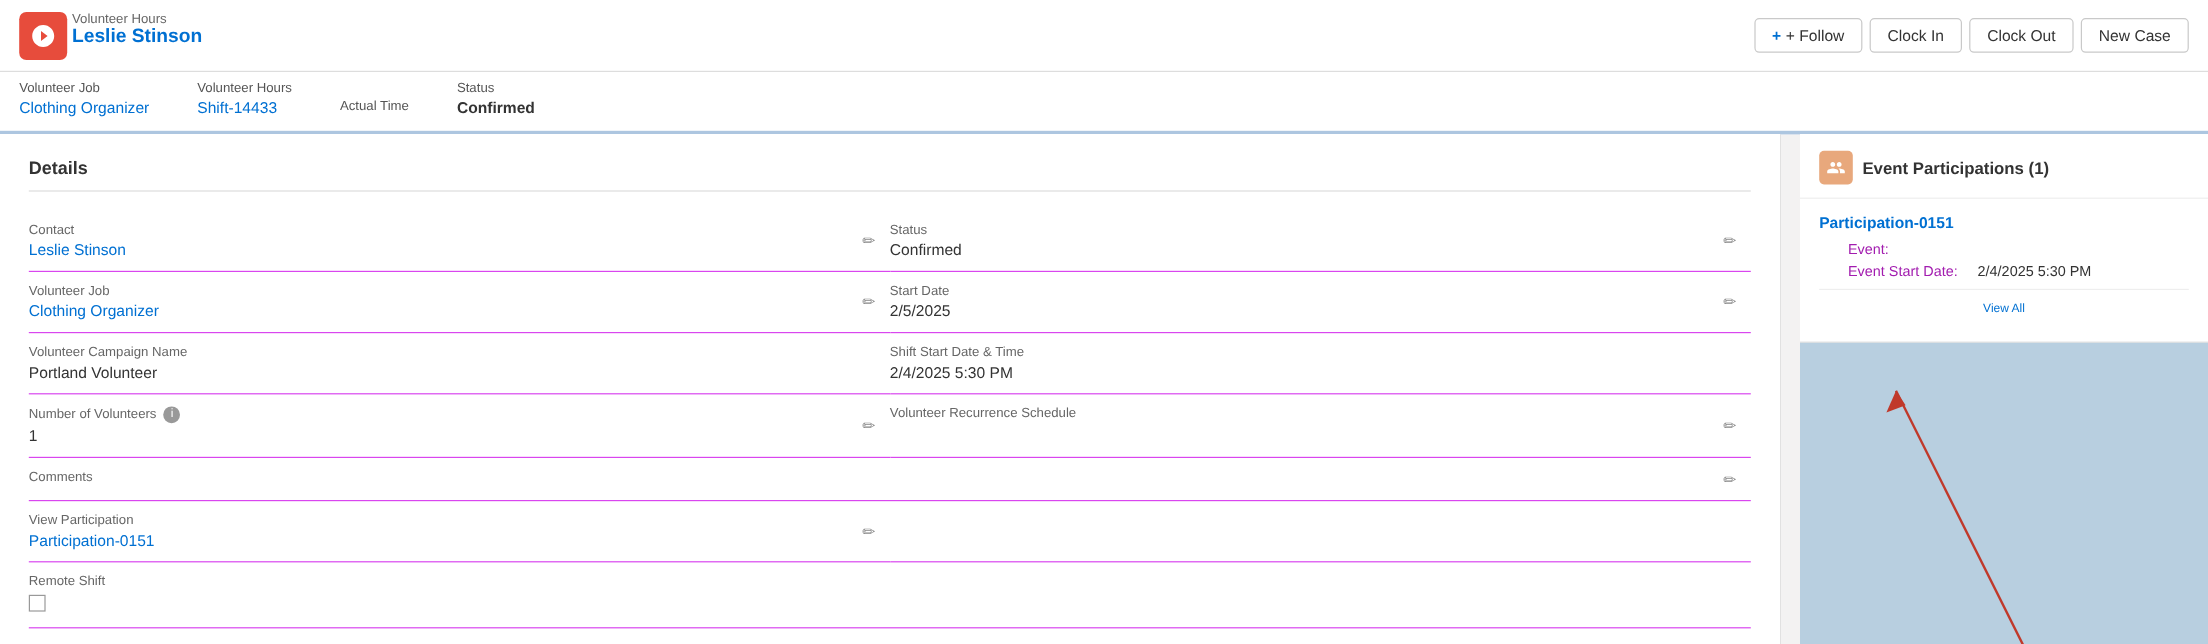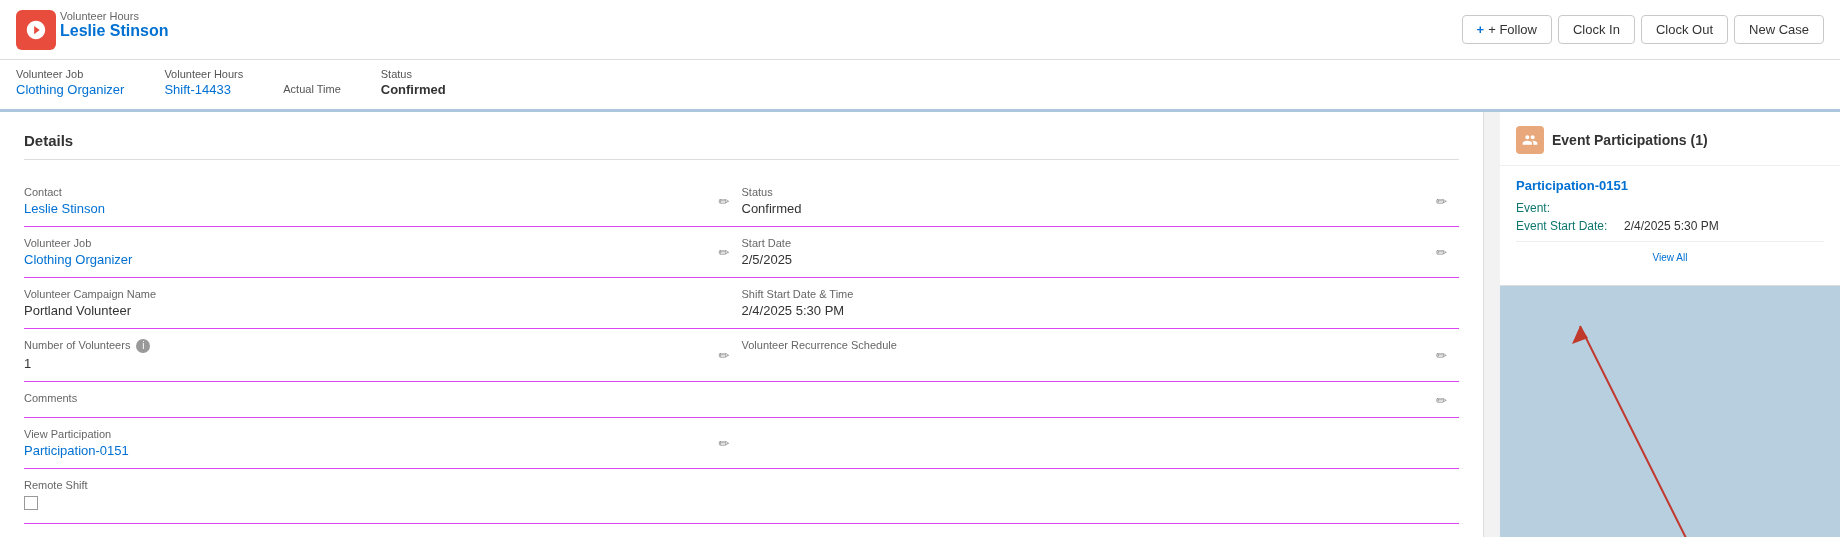--- a/index.html
+++ b/index.html
@@ -222,22 +222,23 @@
       display: block;
       margin-bottom: 8px;
     }
     .participation-detail {
       display: flex;
       gap: 8px;
       font-size: 12px;
       margin-bottom: 4px;
     }
     .participation-detail .detail-label {
-      color: #0f766e;
+      color: #a21caf;
       min-width: 100px;
+      margin-left: 24px;
     }
     .participation-detail .detail-value {
       color: #0070d2;
       text-decoration: none;
     }
     .participation-detail .detail-value-plain {
       color: #333;
     }
     .view-all-link {
       display: block;

